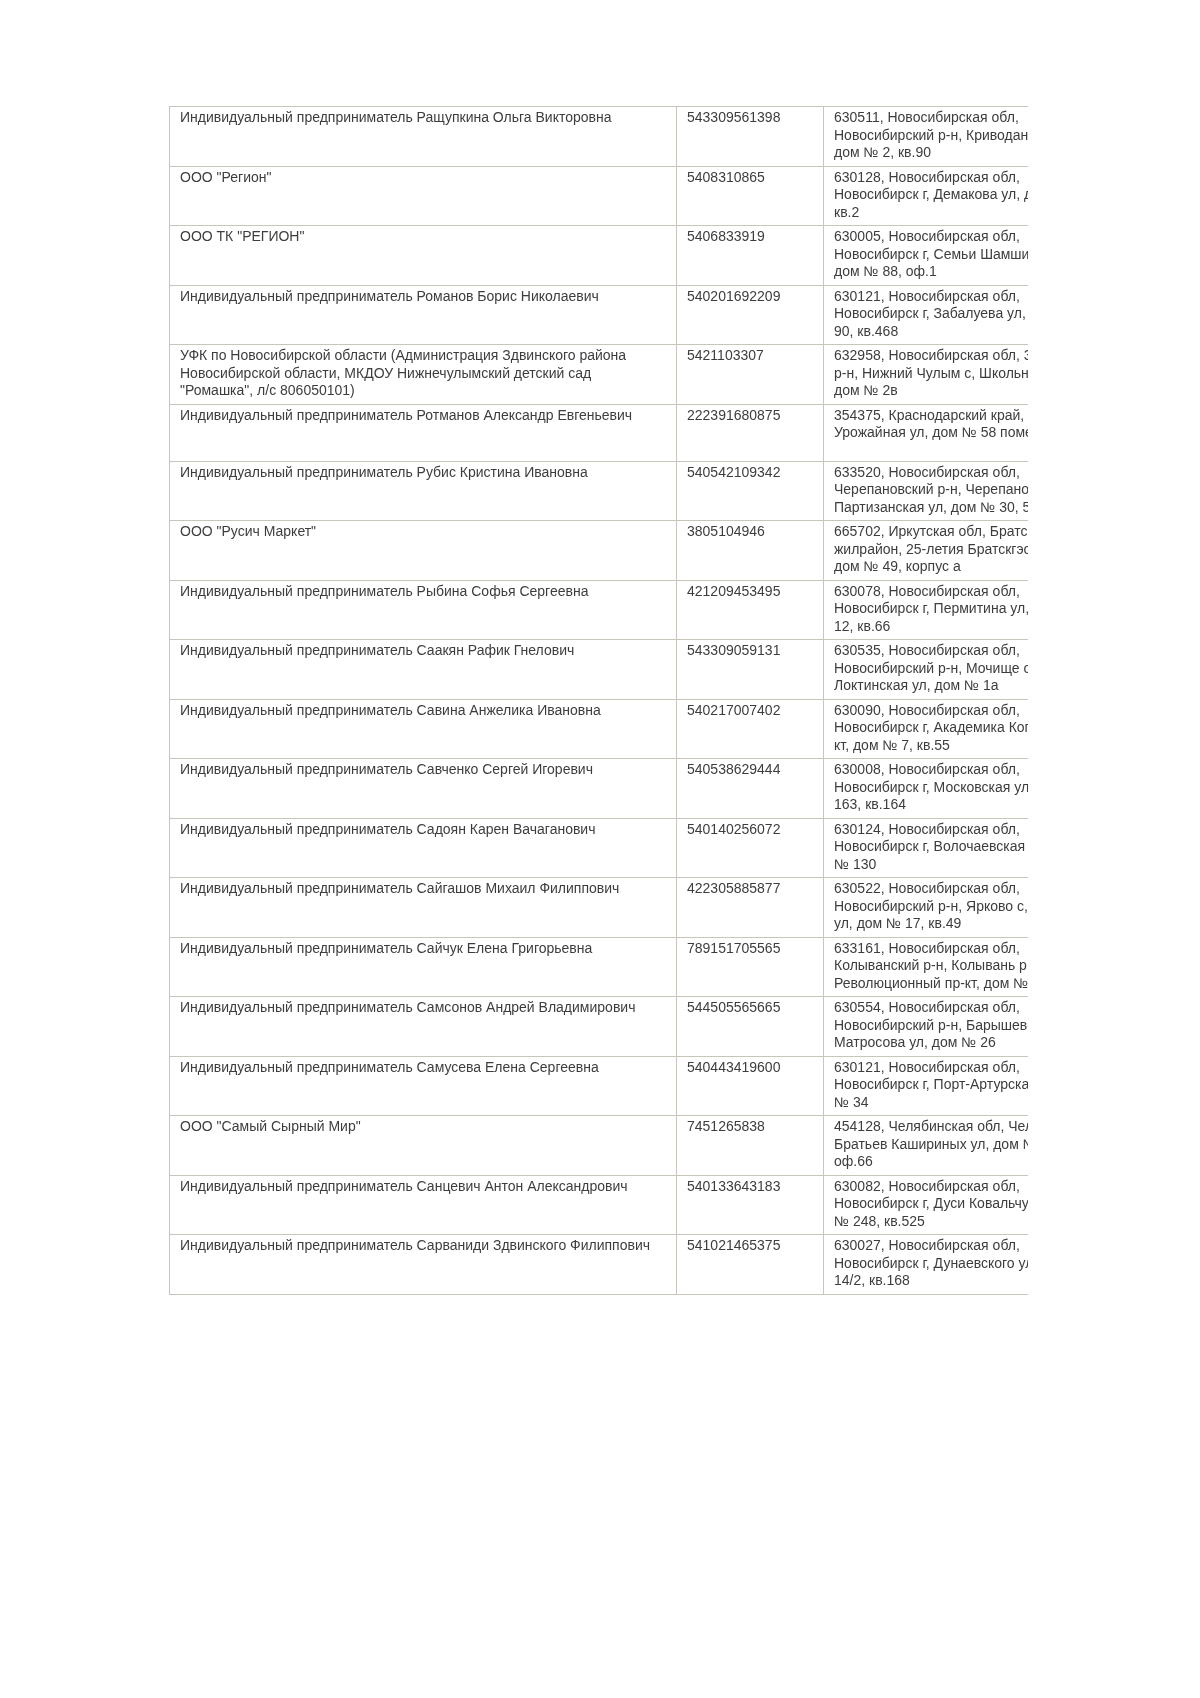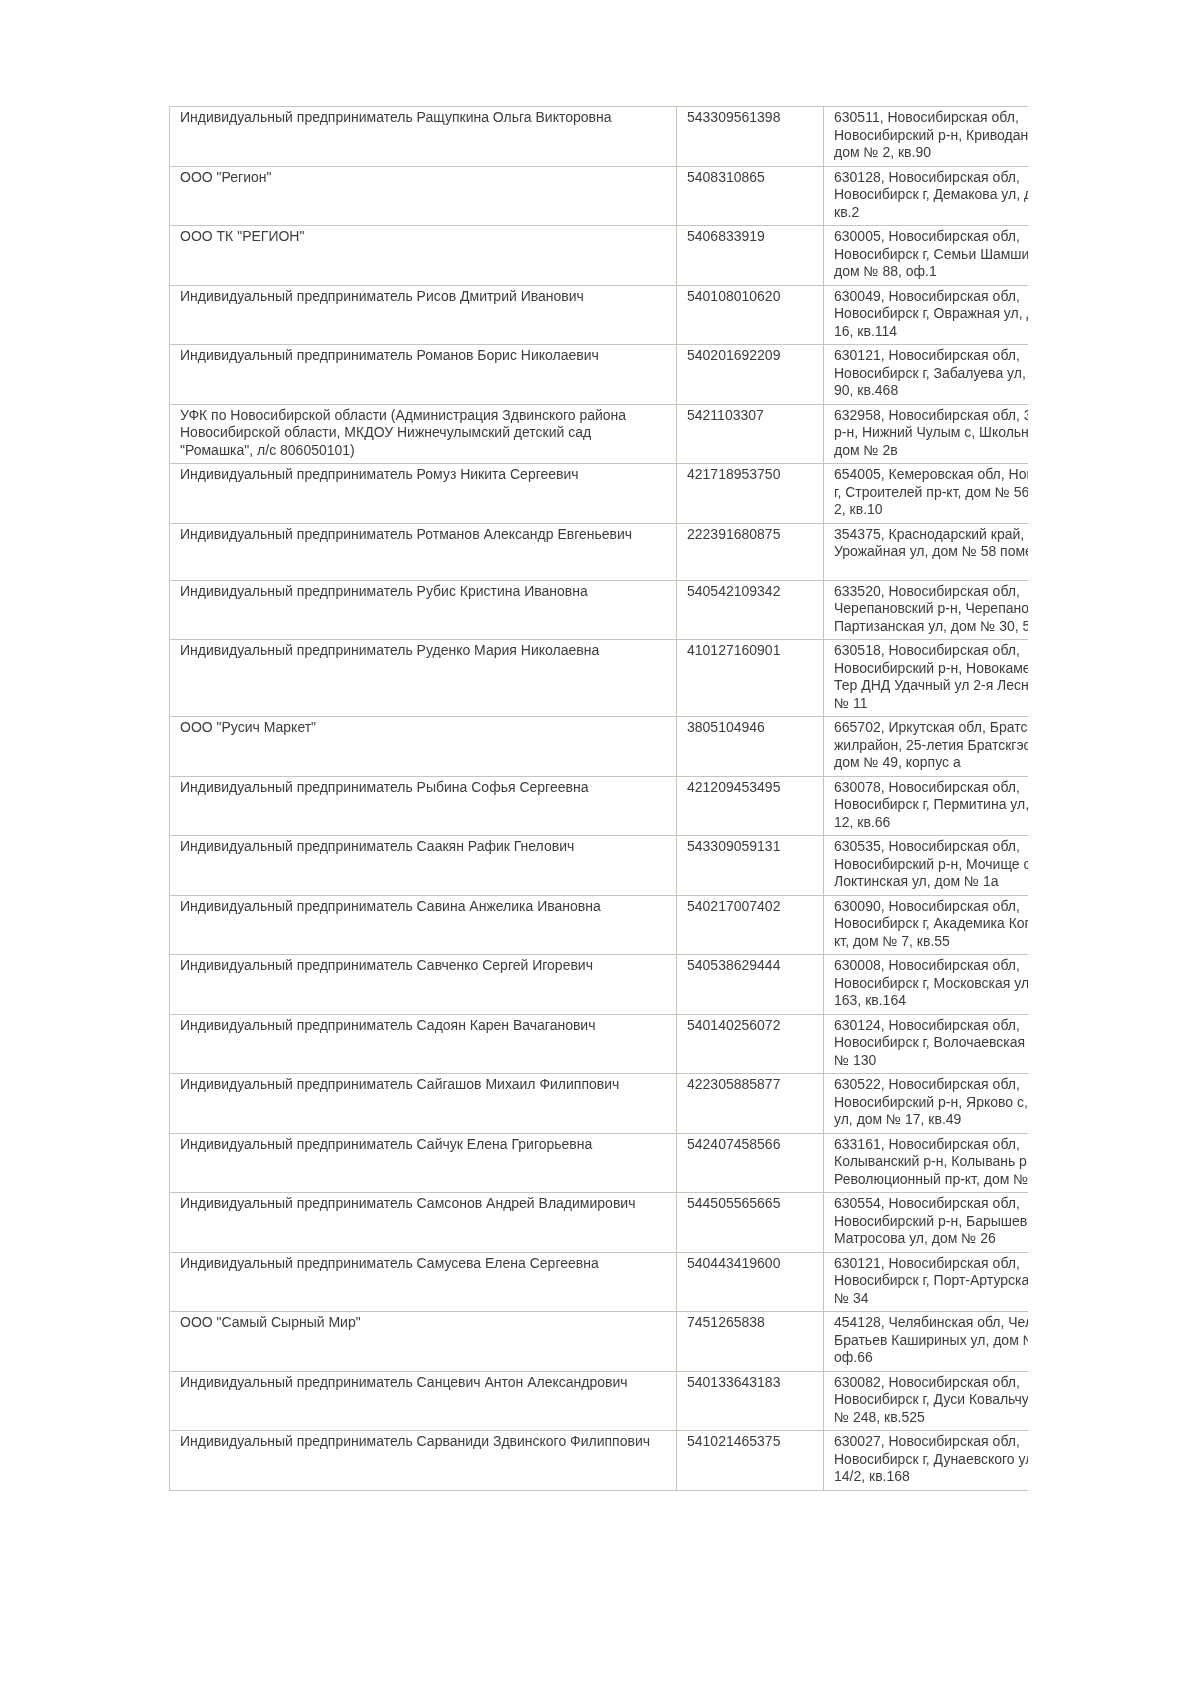--- a/index.html
+++ b/index.html
@@ -65,53 +65,38 @@
     <td class="cell-name">ООО "Регион"</td>
     <td class="cell-inn">5408310865</td>
     <td class="cell-addr">630128, Новосибирская обл, Новосибирск г, Демакова ул, дом № 18, кв.2</td>
   </tr>
         <tr>
     <td class="cell-name">ООО ТК "РЕГИОН"</td>
     <td class="cell-inn">5406833919</td>
     <td class="cell-addr">630005, Новосибирская обл, Новосибирск г, Семьи Шамшиных ул, дом № 88, оф.1</td>
   </tr>
         <tr>
-    <td class="cell-name">Индивидуальный предприниматель Рисов Дмитрий Иванович</td>
-    <td class="cell-inn">540108010620</td>
-    <td class="cell-addr">630049, Новосибирская обл, Новосибирск г, Овражная ул, дом № 16, кв.114</td>
-  </tr>
-        <tr>
     <td class="cell-name">Индивидуальный предприниматель Романов Борис Николаевич</td>
     <td class="cell-inn">540201692209</td>
     <td class="cell-addr">630121, Новосибирская обл, Новосибирск г, Забалуева ул, дом № 90, кв.468</td>
   </tr>
         <tr>
     <td class="cell-name">УФК по Новосибирской области (Администрация Здвинского района Новосибирской области, МКДОУ Нижнечулымский детский сад "Ромашка", л/с 806050101)</td>
     <td class="cell-inn">5421103307</td>
     <td class="cell-addr">632958, Новосибирская обл, Здвинский р-н, Нижний Чулым с, Школьная ул, дом № 2в</td>
   </tr>
         <tr>
-    <td class="cell-name">Индивидуальный предприниматель Ромуз Никита Сергеевич</td>
-    <td class="cell-inn">421718953750</td>
-    <td class="cell-addr">654005, Кемеровская обл, Новокузнецк г, Строителей пр-кт, дом № 56, корпус 2, кв.10</td>
-  </tr>
-        <tr>
     <td class="cell-name">Индивидуальный предприниматель Ротманов Александр Евгеньевич</td>
     <td class="cell-inn">222391680875</td>
     <td class="cell-addr">354375, Краснодарский край, Сочи г, Урожайная ул, дом № 58 помещ 23,24</td>
   </tr>
         <tr>
     <td class="cell-name">Индивидуальный предприниматель Рубис Кристина Ивановна</td>
     <td class="cell-inn">540542109342</td>
     <td class="cell-addr">633520, Новосибирская обл, Черепановский р-н, Черепаново г, Партизанская ул, дом № 30, 5</td>
-  </tr>
-        <tr>
-    <td class="cell-name">Индивидуальный предприниматель Руденко Мария Николаевна</td>
-    <td class="cell-inn">410127160901</td>
-    <td class="cell-addr">630518, Новосибирская обл, Новосибирский р-н, Новокаменка с, Тер ДНД Удачный ул 2-я Лесная, дом № 11</td>
   </tr>
         <tr>
     <td class="cell-name">ООО "Русич Маркет"</td>
     <td class="cell-inn">3805104946</td>
     <td class="cell-addr">665702, Иркутская обл, Братск г, Падун жилрайон, 25-летия Братскгэсстроя ул, дом № 49, корпус а</td>
   </tr>
         <tr>
     <td class="cell-name">Индивидуальный предприниматель Рыбина Софья Сергеевна</td>
     <td class="cell-inn">421209453495</td>
     <td class="cell-addr">630078, Новосибирская обл, Новосибирск г, Пермитина ул, дом № 12, кв.66</td>
@@ -136,21 +121,21 @@
     <td class="cell-inn">540140256072</td>
     <td class="cell-addr">630124, Новосибирская обл, Новосибирск г, Волочаевская ул, дом № 130</td>
   </tr>
         <tr>
     <td class="cell-name">Индивидуальный предприниматель Сайгашов Михаил Филиппович</td>
     <td class="cell-inn">422305885877</td>
     <td class="cell-addr">630522, Новосибирская обл, Новосибирский р-н, Ярково с, Лесная ул, дом № 17, кв.49</td>
   </tr>
         <tr>
     <td class="cell-name">Индивидуальный предприниматель Сайчук Елена Григорьевна</td>
-    <td class="cell-inn">542407458566</td>
+    <td class="cell-inn">789151705565</td>
     <td class="cell-addr">633161, Новосибирская обл, Колыванский р-н, Колывань рп, Революционный пр-кт, дом № 30</td>
   </tr>
         <tr>
     <td class="cell-name">Индивидуальный предприниматель Самсонов Андрей Владимирович</td>
     <td class="cell-inn">544505565665</td>
     <td class="cell-addr">630554, Новосибирская обл, Новосибирский р-н, Барышево с, Матросова ул, дом № 26</td>
   </tr>
         <tr>
     <td class="cell-name">Индивидуальный предприниматель Самусева Елена Сергеевна</td>
     <td class="cell-inn">540443419600</td>

